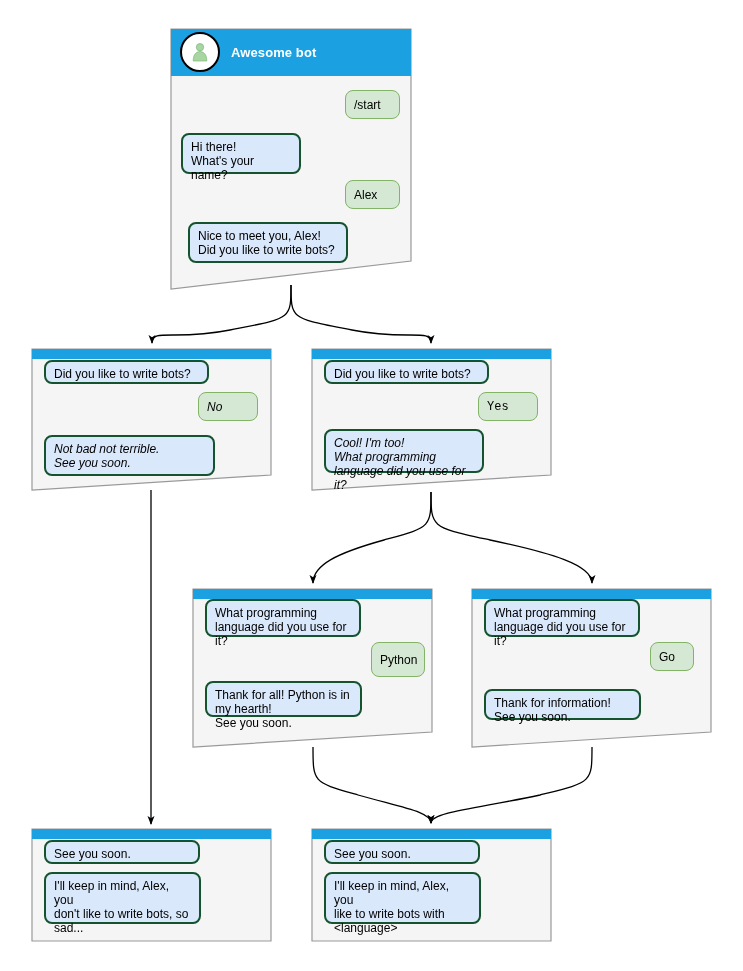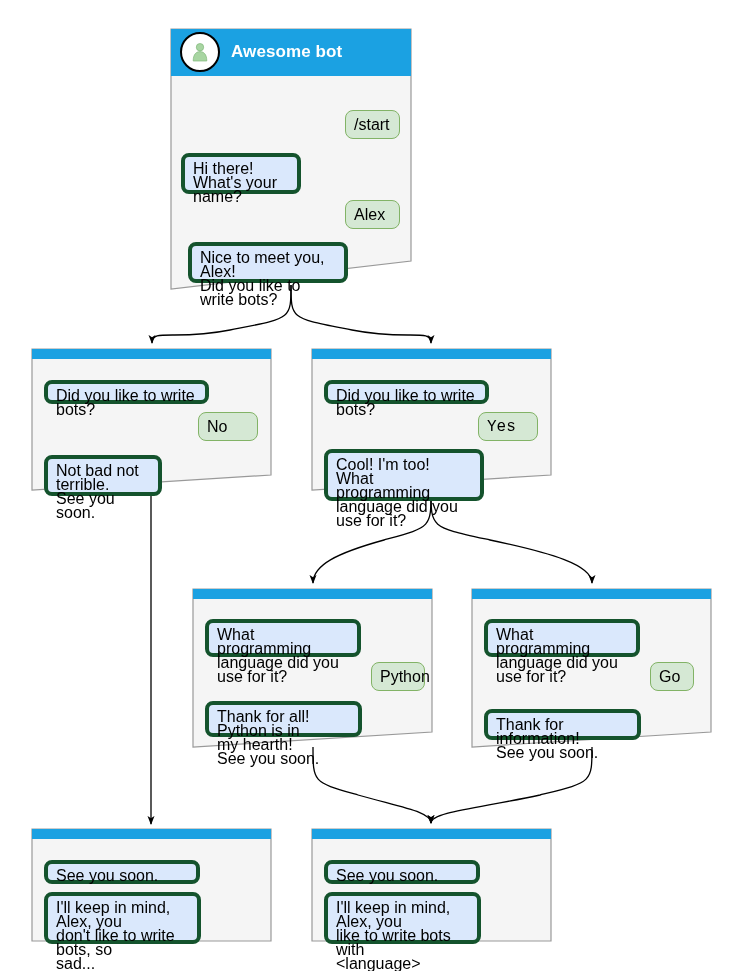--- a/index.html
+++ b/index.html
@@ -50,49 +50,48 @@
     top: 0;
     width: 100%;
     background: #1ba1e2;
     display: flex;
     align-items: center;
     box-sizing: border-box;
   }
   .header-title {
     color: #ffffff;
     font-weight: bold;
-    font-size: 17px;
+    font-size: 13px;
     letter-spacing: 0.1px;
   }
   .avatar {
     width: 40px;
     height: 40px;
     border-radius: 50%;
     background: #ffffff;
     border: 2px solid #000000;
     box-sizing: border-box;
     display: flex;
     align-items: center;
     justify-content: center;
     flex: none;
   }
   .bubble {
     position: absolute;
     box-sizing: border-box;
     border-radius: 8px;
-    font-size: 16px;
+    font-size: 12px;
     line-height: 14px;
     padding: 5px 8px;
     white-space: pre-line;
     color: #000000;
-    margin-top: 20px;
   }
   .bubble.bot {
     background: #dae8fc;
-    border: 4px solid #14532d;
+    border: 2px solid #14532d;
   }
   .bubble.user {
     background: #d5e8d4;
     border: 1px solid #82b366;
     display: flex;
     align-items: center;
   }
 </style>
 </head>
 <body>
@@ -149,49 +148,49 @@
     </div>
   </div>
 
   <div class="node" style="left:31px; top:348px; width:241px; height:143px;">
     <svg class="node-bg" viewBox="0 0 241 143" preserveAspectRatio="none">
       <path d="M 1,1 L 240,1 L 240,127 L 1,142 Z" fill="#f5f5f5" stroke="#999999" stroke-width="1.2"></path>
       <path d="M 1,1 L 240,1 L 240,11 L 1,11 Z" fill="#1ba1e2" stroke="none"></path>
     </svg>
     <div class="node-inner">
       <div class="bubble bot" style="left:13px; top:12px; width:165px; height:24px;">Did you like to write bots?</div>
-      <div class="bubble user" style="left:167px; top:44px; width:60px; height:29px; justify-content:flex-start;">No</div>
-      <div class="bubble bot" style="left:13px; top:87px; width:118px; height:41px;">Not bad not terrible.
+      <div class="bubble user" style="left:167px; top:44px; width:60px; height:29px; justify-content:flex-start;font-style:italic;">No</div>
+      <div class="bubble bot" style="left:13px; top:87px; width:171px; height:41px;font-style:italic;">Not bad not terrible.
 See you soon.</div>
     </div>
   </div>
 
   <div class="node" style="left:311px; top:348px; width:241px; height:143px;">
     <svg class="node-bg" viewBox="0 0 241 143" preserveAspectRatio="none">
       <path d="M 1,1 L 240,1 L 240,127 L 1,142 Z" fill="#f5f5f5" stroke="#999999" stroke-width="1.2"></path>
       <path d="M 1,1 L 240,1 L 240,11 L 1,11 Z" fill="#1ba1e2" stroke="none"></path>
     </svg>
     <div class="node-inner">
       <div class="bubble bot" style="left:13px; top:12px; width:165px; height:24px;">Did you like to write bots?</div>
       <div class="bubble user" style="left:167px; top:44px; width:60px; height:29px; justify-content:flex-start;font-family:Liberation Mono, monospace;">Yes</div>
-      <div class="bubble bot" style="left:13px; top:81px; width:160px; height:52px;">Cool! I'm too!
+      <div class="bubble bot" style="left:13px; top:81px; width:160px; height:44px;font-style:italic;">Cool! I'm too!
 What programming
 language did you use for it?</div>
     </div>
   </div>
 
   <div class="node" style="left:192px; top:588px; width:241px; height:160px;">
     <svg class="node-bg" viewBox="0 0 241 160" preserveAspectRatio="none">
       <path d="M 1,1 L 240,1 L 240,144 L 1,159 Z" fill="#f5f5f5" stroke="#999999" stroke-width="1.2"></path>
       <path d="M 1,1 L 240,1 L 240,11 L 1,11 Z" fill="#1ba1e2" stroke="none"></path>
     </svg>
     <div class="node-inner">
       <div class="bubble bot" style="left:13px; top:11px; width:156px; height:38px;">What programming
 language did you use for it?</div>
-      <div class="bubble user" style="left:179px; top:54px; width:54px; height:29px; justify-content:flex-start;">Python</div>
+      <div class="bubble user" style="left:179px; top:54px; width:54px; height:35px; justify-content:flex-start;">Python</div>
       <div class="bubble bot" style="left:13px; top:93px; width:157px; height:36px;">Thank for all! Python is in
 my hearth!
 See you soon.</div>
     </div>
   </div>
 
   <div class="node" style="left:471px; top:588px; width:241px; height:160px;">
     <svg class="node-bg" viewBox="0 0 241 160" preserveAspectRatio="none">
       <path d="M 1,1 L 240,1 L 240,144 L 1,159 Z" fill="#f5f5f5" stroke="#999999" stroke-width="1.2"></path>
       <path d="M 1,1 L 240,1 L 240,11 L 1,11 Z" fill="#1ba1e2" stroke="none"></path>

